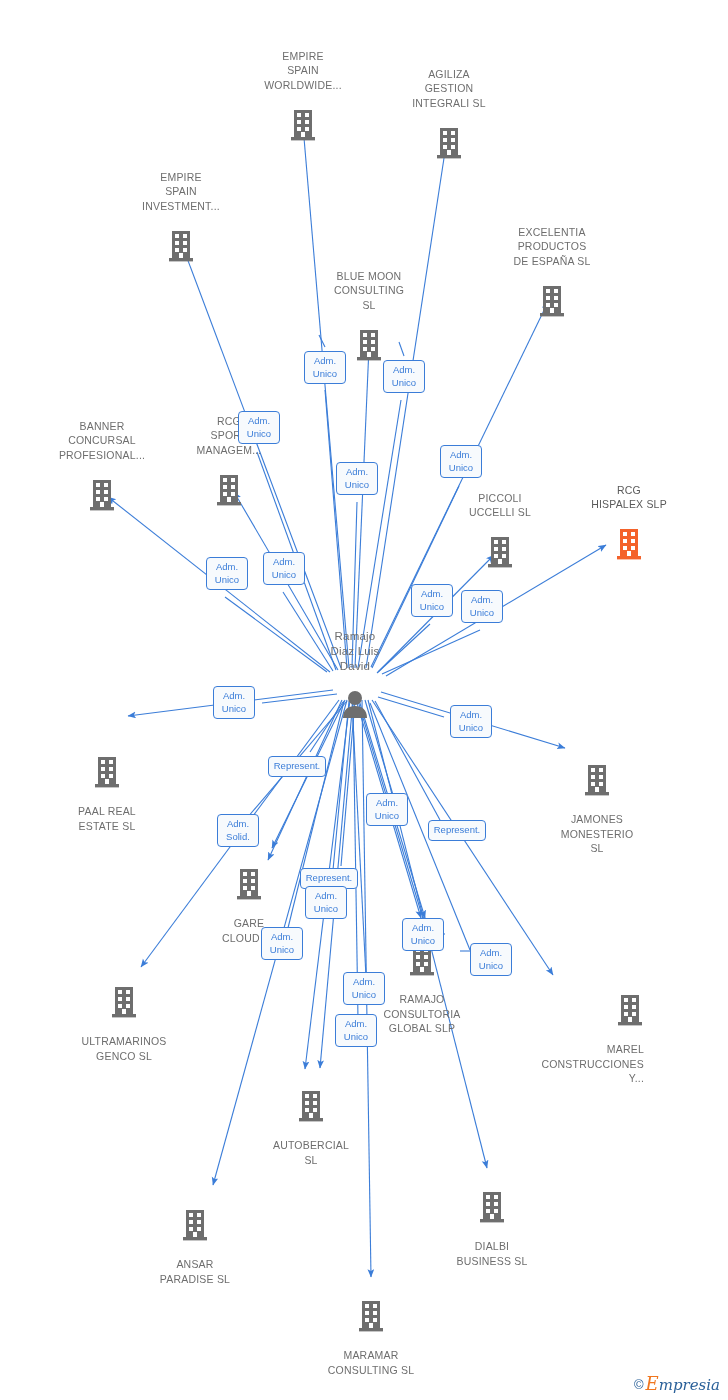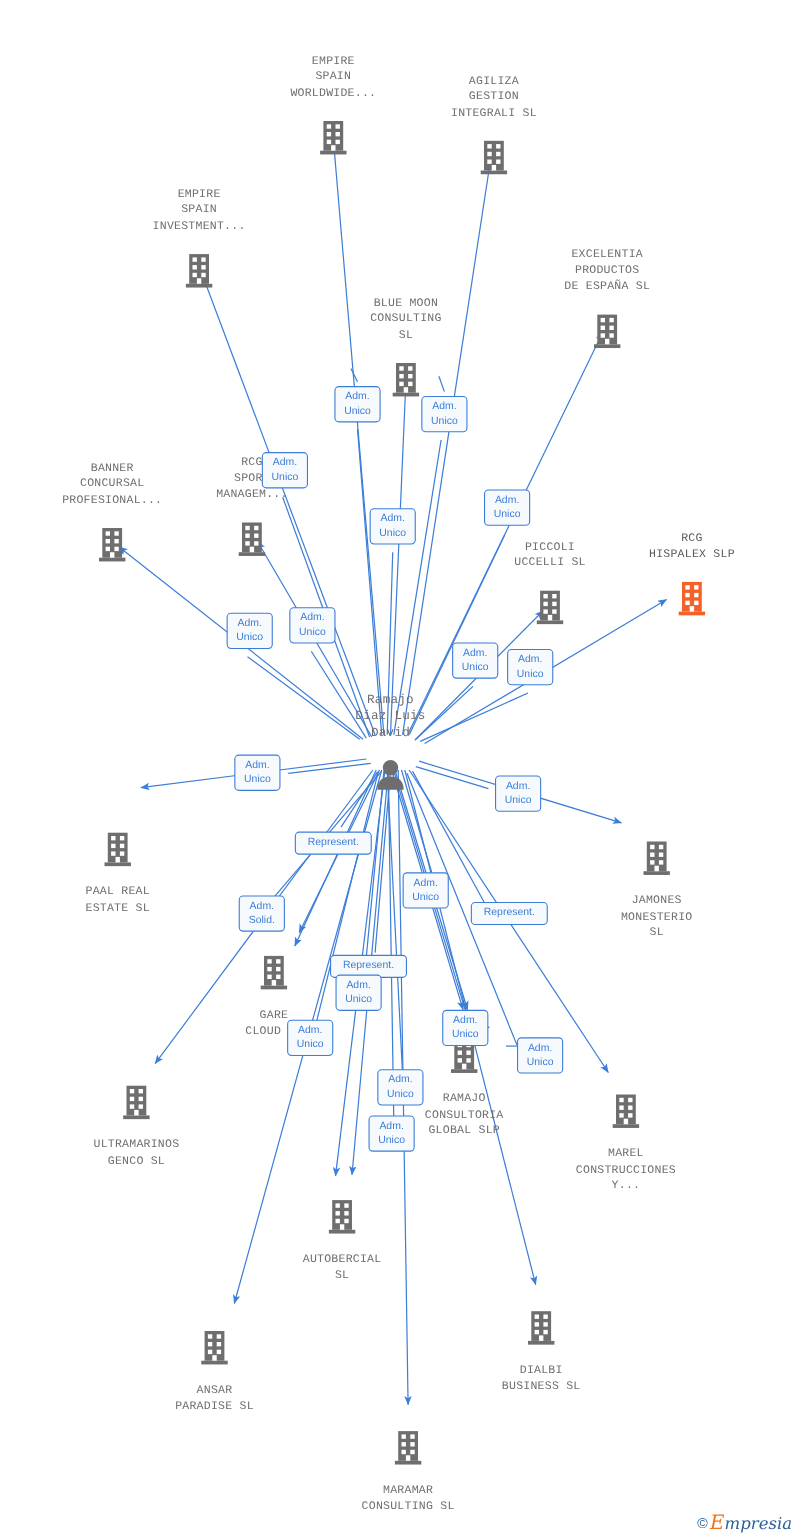--- a/index.html
+++ b/index.html
@@ -26,21 +26,20 @@
     position:absolute;
     width:150px;
     margin-left:-75px;          
     text-align:center;
     color:#6e6e6e;
     font-size:10.5px;
     line-height:14.5px;
     letter-spacing:.2px;
     white-space:pre-line;
     user-select:none;
-    font-family:Liberation Mono, monospace;
   }
   .node .glyph{
     display:block;
     line-height:0;
   }
   .node.label-above .lbl{ margin-bottom:1px; }
   .node.label-below .lbl{ margin-top:1px; }
   .node.person .lbl{
     font-size:11.5px;
     line-height:15px;
@@ -56,21 +55,21 @@
     border-radius:4px;
     color:#3b7dd8;
     font-size:9.5px;
     line-height:12.5px;
     text-align:center;
     padding:3px 4px;
     white-space:pre-line;
     user-select:none;
   }
   .pill.two{ width:42px; }
-  .pill.one{ width:70px; padding:3px 4px; }
+  .pill.one{ width:58px; padding:3px 4px; }
 
   
   #watermark{
     position:absolute;
     right:8px;
     bottom:6px;
     font-size:15px;
     line-height:17px;
     color:#2a6099;
     user-select:none;
@@ -490,21 +489,21 @@
         <rect x="8" y="19" width="4" height="4"></rect>
             <rect x="16" y="19" width="4" height="4"></rect>
         <rect x="12" y="24" width="4" height="5"></rect>
       </g>
         </svg>
     </span>
     <div class="lbl">ULTRAMARINOS
 GENCO  SL</div>
   </div>
 
-  <div class="node label-below" style="left:569px;top:978px;">
+  <div class="node label-below" style="left:569px;top:978px;text-align:right;">
     <span class="glyph">
       <svg width="28" height="34" viewBox="0 0 28 34">
           <g fill="#6e6e6e">
         <rect x="5" y="2" width="18" height="27"></rect>
             <rect x="2" y="29" width="24" height="3.4"></rect>
       </g>
           <g fill="#ffffff">
         <rect x="8" y="5" width="4" height="4"></rect>
             <rect x="16" y="5" width="4" height="4"></rect>
         <rect x="8" y="12" width="4" height="4"></rect>

